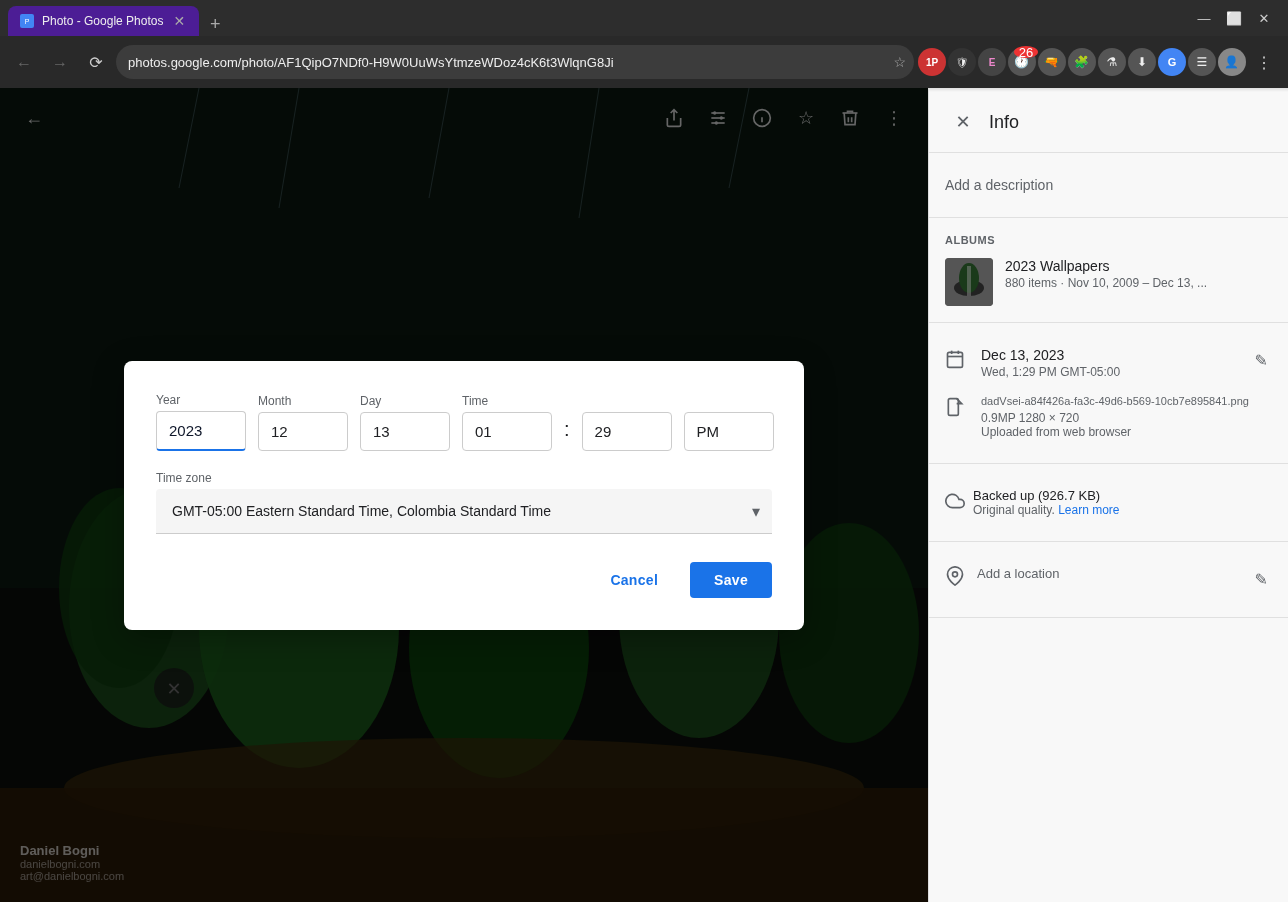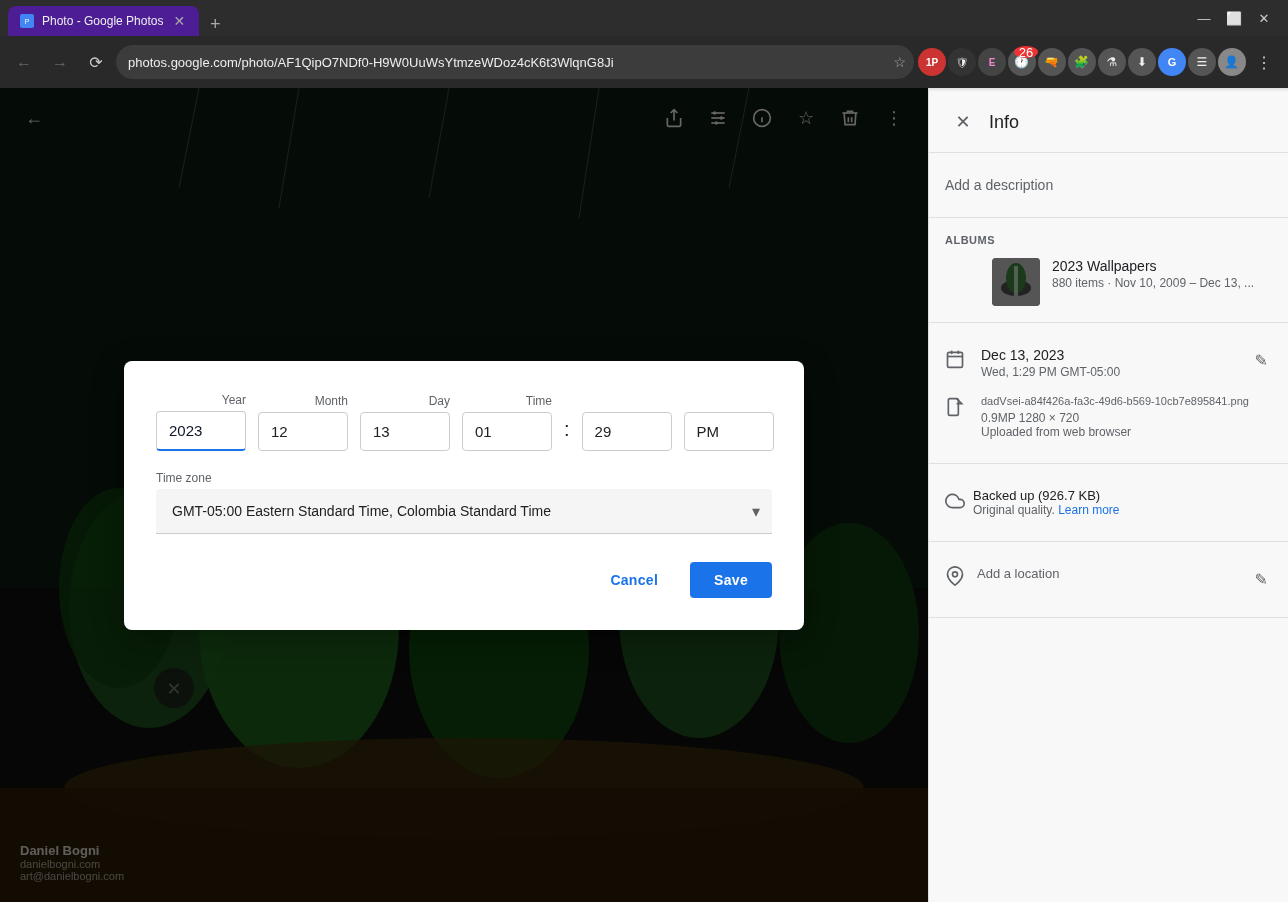--- a/index.html
+++ b/index.html
@@ -219,21 +219,20 @@
       font-weight: 600;
       color: #5f6368;
       letter-spacing: 0.5px;
       text-transform: uppercase;
       margin-bottom: 12px;
     }
     .album-item {
       display: flex;
       gap: 12px;
       align-items: flex-start;
-      margin-left: 47px;
     }
     .album-thumb {
       width: 48px; height: 48px;
       background: #ddd;
       border-radius: 4px;
       flex-shrink: 0;
       overflow: hidden;
       background: linear-gradient(135deg, #888 0%, #555 100%);
     }
     .album-info { flex: 1; }
@@ -319,21 +318,20 @@
     .datetime-fields {
       display: flex;
       gap: 12px;
       margin-bottom: 20px;
       align-items: flex-end;
     }
     .field-group {
       display: flex;
       flex-direction: column;
       gap: 4px;
-      align-items: flex-end;
     }
     .field-label {
       font-size: 12px;
       color: #5f6368;
       font-weight: 500;
     }
     .field-input {
       border: 1px solid #ccc;
       border-radius: 4px;
       padding: 10px 12px;

